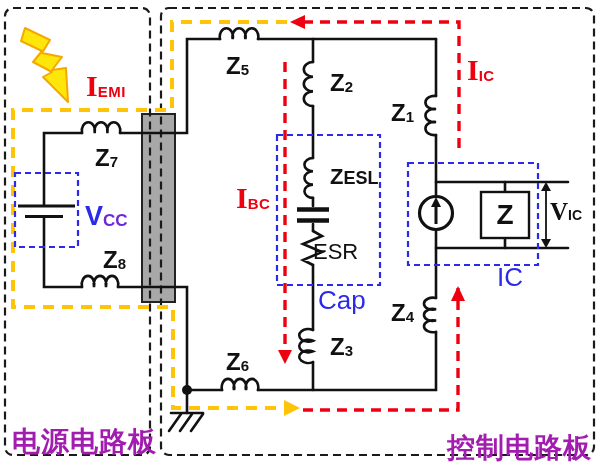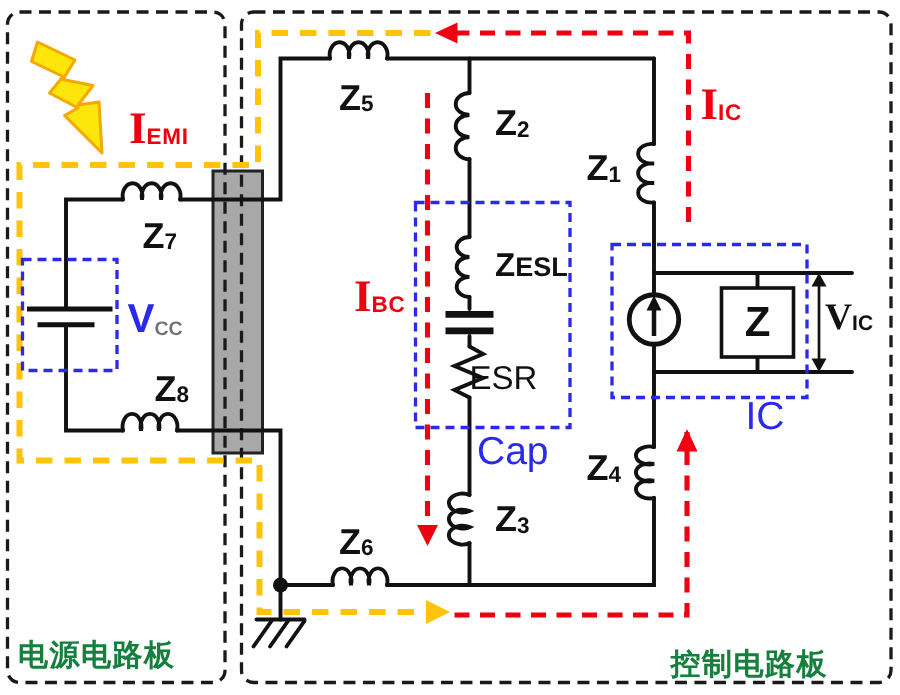--- a/index.html
+++ b/index.html
@@ -12,29 +12,29 @@
   .lbl .m{font-weight:bold;}
   .lbl .s{font-weight:bold;margin-bottom:1px;}
   
   .comp .m{font-size:24px;color:#111;}
   .comp .s{font-size:15px;color:#111;}
   
   .cur .m{font-family:"Liberation Serif",serif;font-size:30px;color:#ee0011;}
   .cur .s{font-size:15px;color:#ee0011;margin-bottom:2px;letter-spacing:0.5px;}
   
   .blue .m{font-size:27px;color:#2a2ae8;}
-  .blue .s{font-size:13px;color:#737373;margin-top:16px;}
+  .blue .s{font-size:17px;color:#6d28d9;margin-top:16px;}
   .esr{font-size:22px;color:#111;font-weight:500;}
   .capL,.icL{font-size:26px;color:#2a2ae8;font-weight:500;}
   .vic .m{font-family:"Liberation Serif",serif;font-size:25px;color:#111;}
   .vic .s{font-size:14px;color:#111;margin-bottom:2px;}
   .zload{position:absolute;left:481px;top:192px;width:48px;height:46px;
     display:flex;align-items:center;justify-content:center;
     font-size:28px;font-weight:600;color:#111;}
-  .board-name{position:absolute;font-size:20px;font-weight:bold;color:#15803d;letter-spacing:1px;}
+  .board-name{position:absolute;font-size:28px;font-weight:bold;color:#a21caf;letter-spacing:1px;}
 </style>
 </head>
 <body>
 
 <div id="stage">
 
   <svg width="600" height="463" viewBox="0 0 600 463">
 
     <rect x="142" y="114" width="33" height="188" fill="#a8a8a8" stroke="#222" stroke-width="2"></rect>
 

